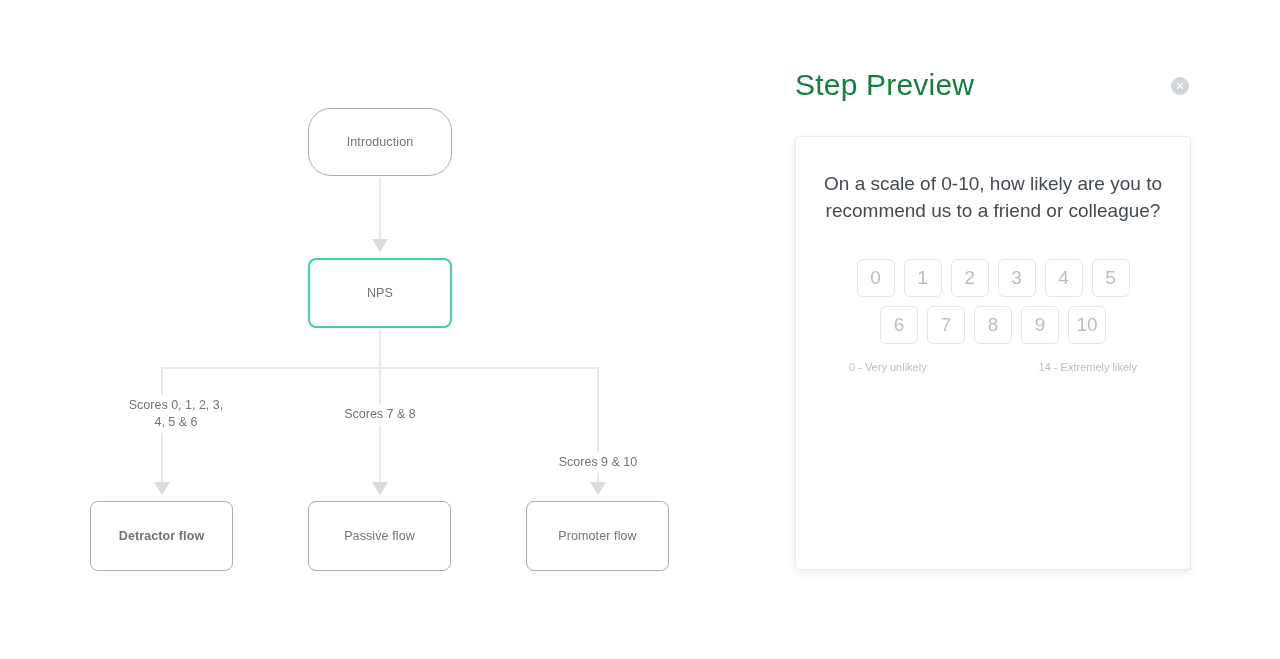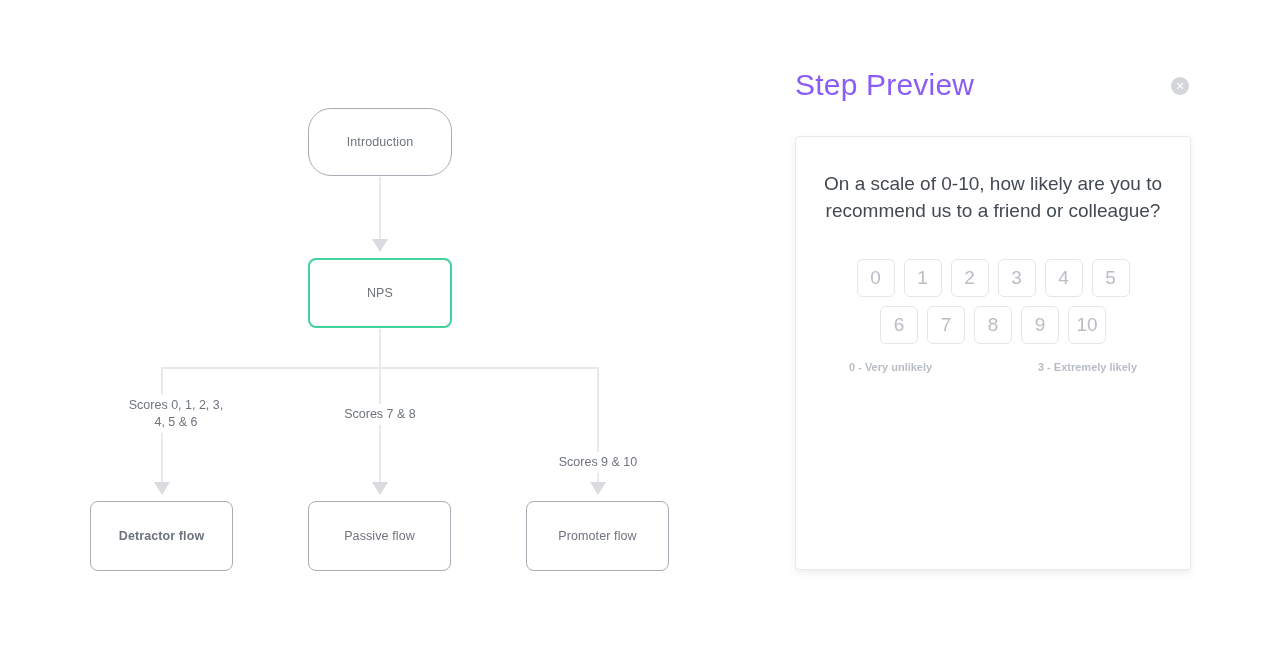--- a/index.html
+++ b/index.html
@@ -36,21 +36,21 @@
     color: #6e747c; font-size: 12.5px; line-height: 1.35;
     text-align: center; padding: 2px 4px;
   }
   .branch-label-detractor { left: 110px; top: 395px; width: 132px; }
   .branch-label-passive   { left: 320px; top: 404px; width: 120px; }
   .branch-label-promoter  { left: 538px; top: 404px; width: 120px; margin-top: 48px; }
 
   
   .preview-title {
     position: absolute; left: 795px; top: 68px;
-    font-size: 30px; font-weight: 400; color: #8b5cf6; letter-spacing: 0.2px;
+    font-size: 30px; font-weight: 400; color: #15803d; letter-spacing: 0.2px;
   }
   .close-btn {
     position: absolute; left: 1171px; top: 77px;
     width: 18px; height: 18px; border-radius: 50%;
     background: #d2d5da; border: none; cursor: pointer;
     display: flex; align-items: center; justify-content: center;
     color: #ffffff; font-size: 11px; line-height: 1; padding: 0;
     font-family: "Liberation Sans", sans-serif;
   }
   .preview-card {
@@ -70,21 +70,21 @@
   .scale-btn {
     width: 38px; height: 38px;
     background: #ffffff; border: 1px solid #e4e6e9; border-radius: 6px;
     color: #b9bec5; font-size: 19px;
     display: flex; align-items: center; justify-content: center;
     cursor: pointer; font-family: "Liberation Sans", sans-serif;
   }
   .scale-legend {
     width: 288px; margin: 17px auto 0;
     display: flex; justify-content: space-between;
-    font-size: 11px; font-weight: 700; color: #b9bec5;
+    font-size: 11px; font-weight: 400; color: #b9bec5;
   }
 </style>
 </head>
 <body>
 
 <div class="stage">
 
   <svg class="connectors" width="760" height="659" viewBox="0 0 760 659" xmlns="http://www.w3.org/2000/svg">
     <g stroke="#e8e9ec" stroke-width="2" fill="none">
       <line x1="380" y1="177" x2="380" y2="239"></line>
@@ -148,17 +148,17 @@
     <div class="scale-row second">
       <button class="scale-btn">6</button>
       <button class="scale-btn">7</button>
       <button class="scale-btn">8</button>
       <button class="scale-btn">9</button>
       <button class="scale-btn">10</button>
     </div>
 
     <div class="scale-legend">
       <span>0 - Very unlikely</span>
-      <span>3 - Extremely likely</span>
+      <span>14 - Extremely likely</span>
     </div>
   </div>
 
 </div>
 
 </body></html>

